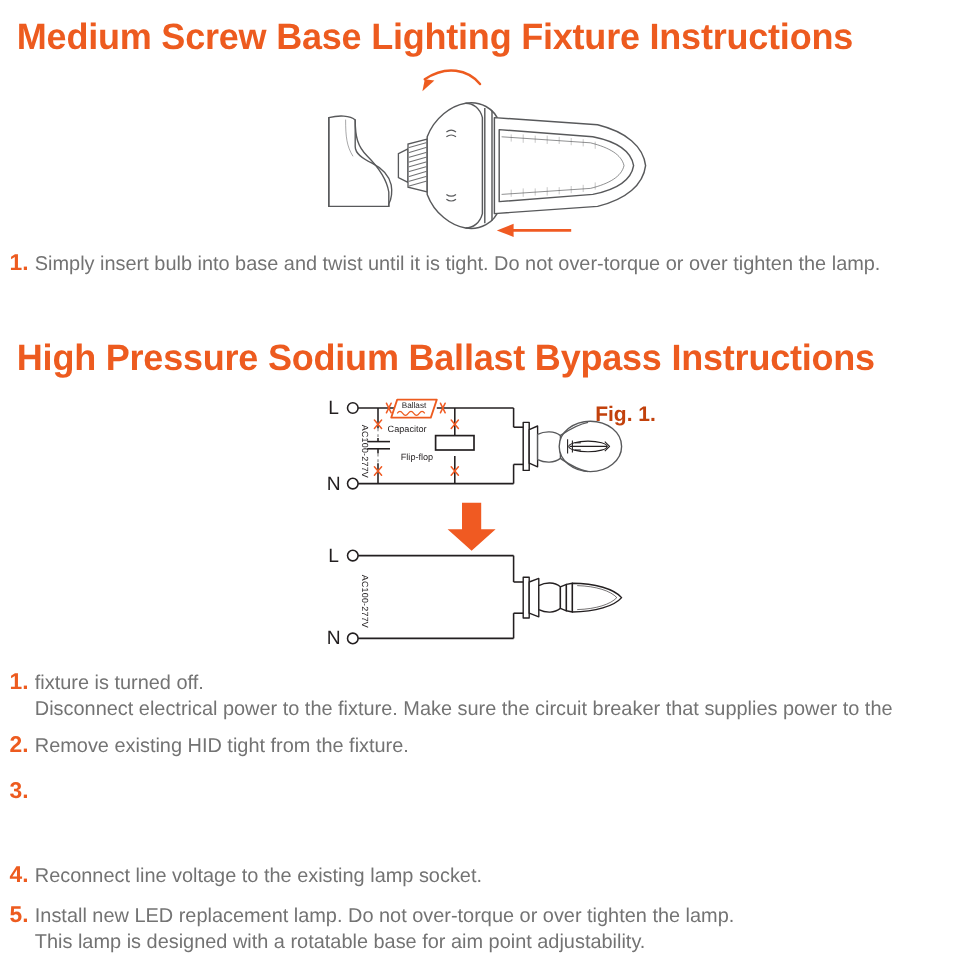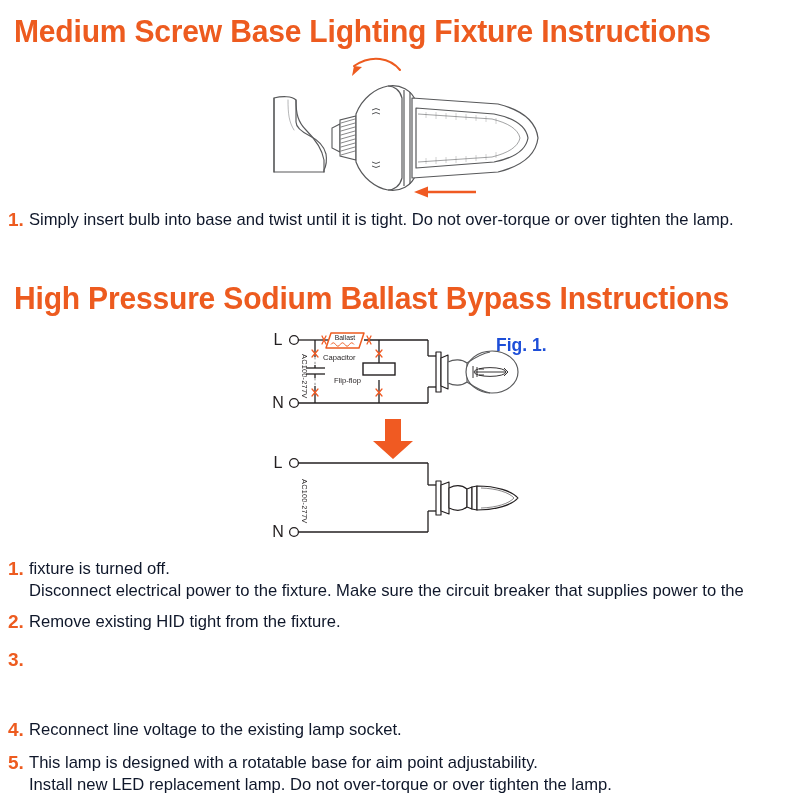--- a/index.html
+++ b/index.html
@@ -52,21 +52,21 @@
     font-weight: bold;
     font-size: 19px;
     line-height: 21px;
     width: 21px;
     flex: 0 0 21px;
     text-align: left;
   }
   .step-body {
     font-size: 16.6px;
     line-height: 21.5px;
-    color: #0f172a;
+    color: #737373;
     flex: 1 1 auto;
   }
   .step-body .ln { display: block; white-space: nowrap; }
 
   #step-top { top: 209px; }
   #step-b1 { top: 558px; }
   #step-b2 { top: 611px; }
   #step-b3 { top: 649px; }
   #step-b4 { top: 719px; }
   #step-b5 { top: 752px; }
@@ -98,21 +98,21 @@
     position: absolute;
     left: 372px;
     top: 419px;
     width: 42px;
     height: 40px;
   }
   .fig-label {
     position: absolute;
     left: 496px;
     top: 337px;
-    color: #1d4ed8;
+    color: #c2410c;
     font-weight: bold;
     font-size: 17.5px;
     line-height: 1;
   }
   svg { display: block; overflow: visible; }
 </style>
 </head>
 <body>
 
 <div class="page">
@@ -381,18 +381,18 @@
   <div class="step" id="step-b4">
     <div class="step-num">4.</div>
     <div class="step-body">
       <span class="ln">Reconnect line voltage to the existing lamp socket.</span>
     </div>
   </div>
 
   <div class="step" id="step-b5">
     <div class="step-num">5.</div>
     <div class="step-body">
+      <span class="ln">Install new LED replacement lamp. Do not over-torque or over tighten the lamp.</span>
       <span class="ln">This lamp is designed with a rotatable base for aim point adjustability.</span>
-      <span class="ln">Install new LED replacement lamp. Do not over-torque or over tighten the lamp.</span>
     </div>
   </div>
 
 </div>
 
 </body></html>

